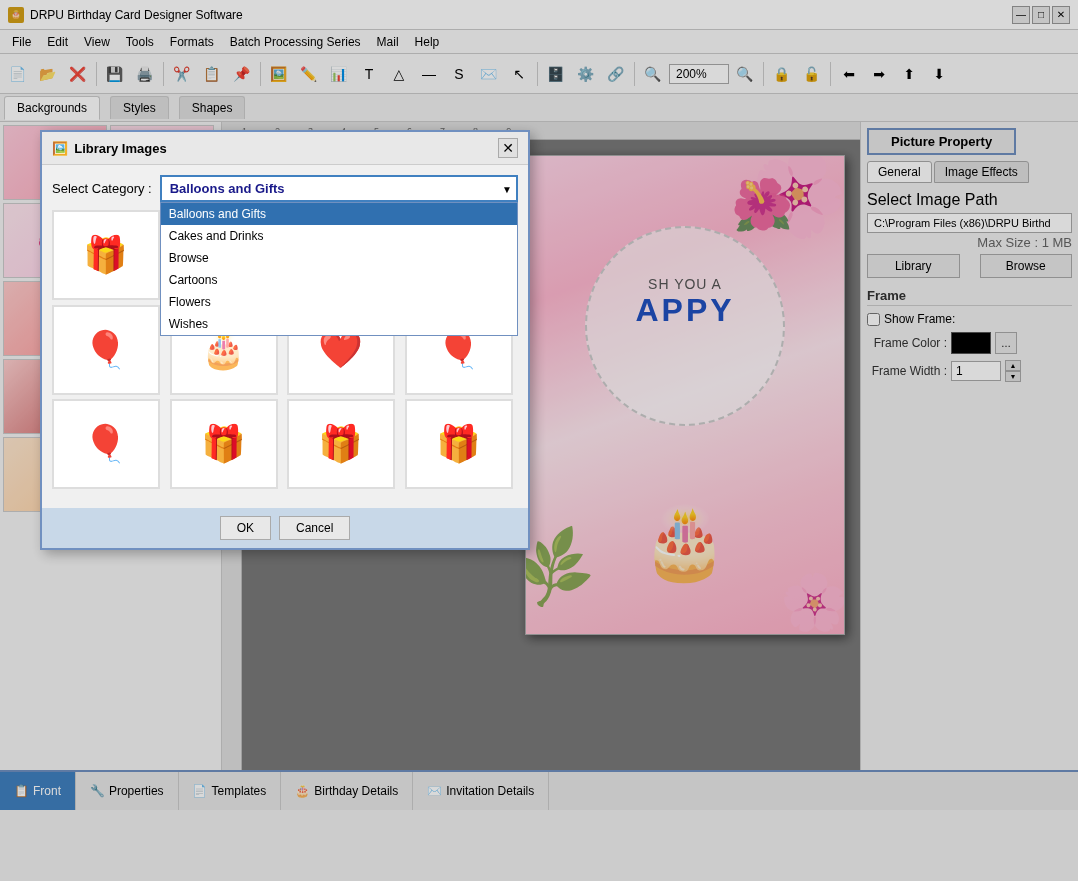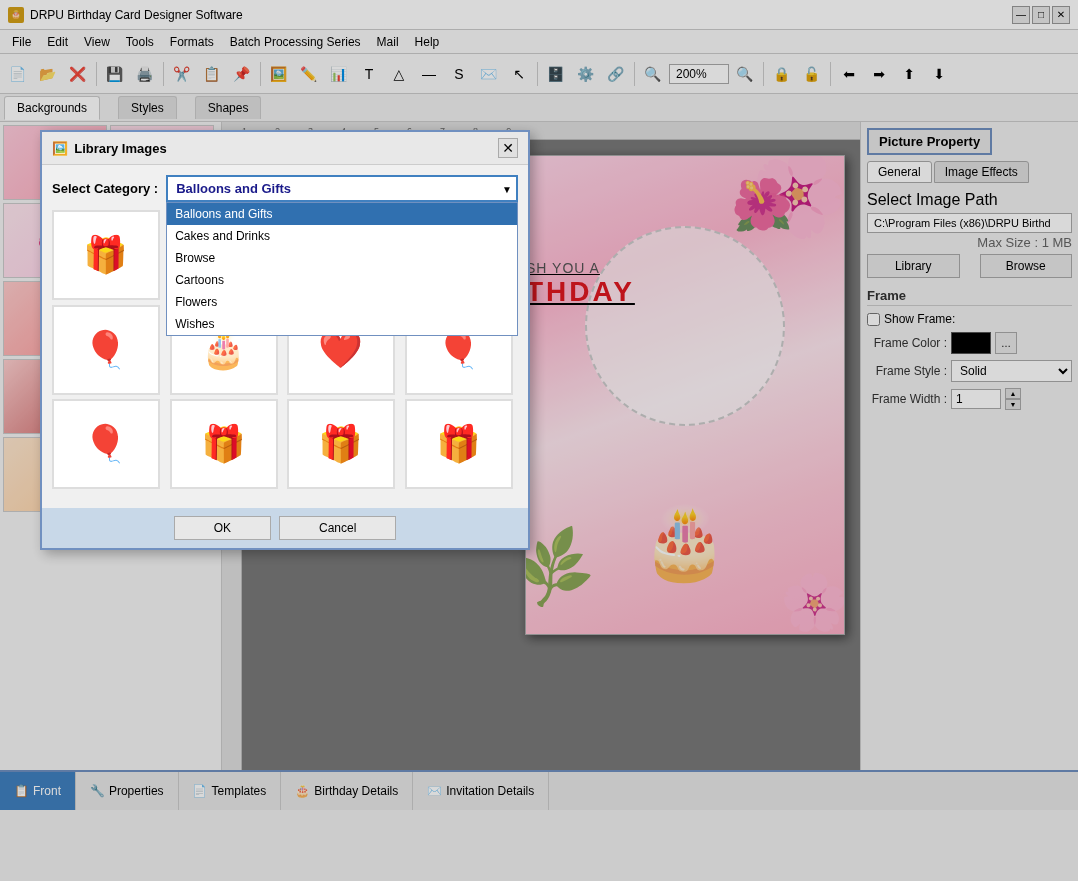--- a/index.html
+++ b/index.html
@@ -17,24 +17,24 @@
     .menu-bar { background: #f8f8f8; border-bottom: 1px solid #ccc; display: flex; padding: 2px 4px; height: 24px; align-items: flex-end; }
     .menu-item { padding: 2px 8px; cursor: pointer; font-size: 12px; color: #000; }
 
     
     .toolbar { background: #f8f8f8; border-bottom: 1px solid #ccc; display: flex; align-items: center; padding: 2px 4px; height: 40px; gap: 2px; }
     .toolbar-btn { width: 28px; height: 28px; border: 1px solid transparent; background: transparent; display: flex; align-items: center; justify-content: center; cursor: pointer; font-size: 14px; }
     .toolbar-sep { width: 1px; height: 24px; background: #ccc; margin: 0 2px; }
     .zoom-box { border: 1px solid #aaa; background: white; padding: 2px 6px; font-size: 12px; width: 60px; }
 
     
-    .tab-row { background: #f0f0f0; border-bottom: 1px solid #ccc; display: flex; align-items: center; padding: 0 4px; height: 28px; gap: 18px; }
+    .tab-row { background: #f0f0f0; border-bottom: 1px solid #ccc; display: flex; align-items: center; padding: 0 4px; height: 28px; gap: 10px; }
     .tab-btn { padding: 4px 12px; border: 1px solid #ccc; border-bottom: none; background: #e0e0e0; cursor: pointer; font-size: 12px; border-radius: 3px 3px 0 0; }
     .tab-btn.active { background: #fff; border-bottom: 1px solid #fff; }
-    .prop-title-btn { background: #e8e8e8; border: 2px solid #7090c0; padding: 4px 10px; font-size: 13px; font-weight: bold; margin-bottom: 6px; cursor: pointer; }
+    .prop-title-btn { background: #e8e8e8; border: 2px solid #7090c0; padding: 4px 22px; font-size: 13px; font-weight: bold; margin-bottom: 6px; cursor: pointer; }
     .prop-tabs { display: flex; gap: 2px; margin-bottom: 8px; }
     .prop-tab { padding: 3px 10px; border: 1px solid #aaa; background: #e0e0e0; cursor: pointer; font-size: 12px; border-radius: 3px 3px 0 0; }
     .prop-tab.active { background: #fff; }
     .prop-path-box { border: 1px solid #aaa; background: white; padding: 3px 6px; font-size: 11px; width: 100%; overflow: hidden; text-overflow: ellipsis; white-space: nowrap; }
     .prop-maxsize { font-size: 13px; color: #666; text-align: right; margin-top: 2px; }
     .prop-row-btns { display: flex; gap: 20px; margin-top: 4px; }
     .prop-btn { flex: 1; padding: 4px; border: 1px solid #aaa; background: #e8e8e8; cursor: pointer; font-size: 12px; text-align: center; }
     .frame-section { margin-top: 10px; }
     .frame-title { font-size: 13px; font-weight: bold; color: #333; border-bottom: 1px solid #ccc; padding-bottom: 2px; margin-bottom: 6px; }
     .frame-check-row { display: flex; align-items: center; gap: 4px; margin-bottom: 6px; }
@@ -54,32 +54,32 @@
     .brand-label { margin-left: auto; background: #1a3a6a; color: white; padding: 0 14px; display: flex; align-items: center; font-size: 14px; font-weight: bold; }
 
     
     .modal-overlay { position: fixed; top: 0; left: 0; width: 100%; height: 100%; background: rgba(0,0,0,0.15); z-index: 100; display: flex; align-items: center; justify-content: center; }
     .modal { width: 490px; background: #f0f0f0; border: 2px solid #7090c0; box-shadow: 4px 4px 12px rgba(0,0,0,0.3); position: absolute; top: 130px; left: 40px; }
     .modal-header { background: #e8e8e8; border-bottom: 1px solid #ccc; display: flex; align-items: center; justify-content: space-between; padding: 6px 10px; }
     .modal-title { font-size: 13px; font-weight: bold; display: flex; align-items: center; gap: 6px; }
     .modal-close { width: 20px; height: 20px; border: 1px solid #aaa; background: #e0e0e0; display: flex; align-items: center; justify-content: center; cursor: pointer; font-size: 14px; }
     .modal-body { padding: 10px; }
     .category-row { display: flex; align-items: center; gap: 8px; margin-bottom: 8px; }
-    .category-label { font-size: 13px; font-weight: bold; }
+    .category-label { font-size: 13px; font-weight: normal; }
     .category-select-wrapper { position: relative; flex: 1; }
     .category-select { width: 100%; border: 2px solid #4080c0; background: white; padding: 4px 8px; font-size: 13px; font-weight: bold; color: #1a1a8a; cursor: pointer; appearance: none; }
     .category-arrow { position: absolute; right: 6px; top: 50%; transform: translateY(-50%); font-size: 10px; pointer-events: none; }
     .dropdown-list { position: absolute; top: 100%; left: 0; right: 0; background: white; border: 1px solid #7090c0; z-index: 200; }
     .dropdown-item { padding: 4px 8px; cursor: pointer; font-size: 12px; }
     .dropdown-item.selected { background: #3070b0; color: white; }
     .image-grid { display: grid; grid-template-columns: repeat(4, 1fr); gap: 4px; margin-bottom: 8px; min-height: 280px; }
     .img-cell { border: 2px solid #ddd; background: white; width: 108px; height: 90px; display: flex; align-items: center; justify-content: center; font-size: 36px; cursor: pointer; }
     .img-cell.selected { border-color: #e08020; border-width: 3px; }
     .modal-footer { background: #c8d8e8; padding: 8px 10px; display: flex; justify-content: center; gap: 8px; }
-    .modal-btn { padding: 4px 39px; border: 1px solid #aaa; background: #e8e8e8; cursor: pointer; font-size: 12px; }
+    .modal-btn { padding: 4px 16px; border: 1px solid #aaa; background: #e8e8e8; cursor: pointer; font-size: 12px; }
 
     select { font-size: 12px; }
   </style>
 </head>
 <body>
 
 <div class="title-bar">
   <div class="title-bar-left">
     <div class="title-bar-icon">🎂</div>
     <span>DRPU Birthday Card Designer Software</span>
@@ -206,23 +206,23 @@
 
     <div style="width: 320px; height: 480px; background: white; box-shadow: 3px 3px 10px rgba(0,0,0,0.5); position: relative; overflow: hidden; margin-top: 18px; border: 1px solid #aaa;">
 
       <div style="width: 100%; height: 100%; background: linear-gradient(160deg, #ffd6e8 0%, #ffb8d0 25%, #ffe8f0 50%, #ffc8d8 75%, #ffb0c8 100%); position: relative;">
 
         <div style="position: absolute; top: -10px; right: -5px; font-size: 80px; opacity: 0.85; transform: rotate(20deg);">🌸</div>
         <div style="position: absolute; top: 20px; right: 50px; font-size: 50px; opacity: 0.7;">🌺</div>
 
         <div style="position: absolute; top: 70px; left: 50%; transform: translateX(-50%); width: 200px; height: 200px; border: 2px dashed #ccc; border-radius: 50%; background: rgba(255,255,255,0.6);"></div>
 
-        <div style="position: absolute; top: 104px; left: 0; right: 0;  text-decoration: underline;">
+        <div style="position: absolute; top: 120px; left: 0; right: 0; text-align: center;">
           <div style="font-size: 14px; color: #555; letter-spacing: 1px;">SH YOU A</div>
-          <div style="font-size: 28px; font-weight: 900; color: #e01820; letter-spacing: 3px;">THDAY</div>
+          <div style="font-size: 32px; font-weight: 900; color: #2050c0; letter-spacing: 3px;">APPY</div>
         </div>
 
         <div style="position: absolute; bottom: 30px; left: -10px; font-size: 60px; opacity: 0.7; transform: rotate(-20deg);">🌿</div>
 
         <div style="position: absolute; bottom: 50px; left: 50%; transform: translateX(-50%); font-size: 70px;">🎂</div>
 
         <div style="position: absolute; bottom: 0; right: -5px; font-size: 55px; opacity: 0.7;">🌸</div>
       </div>
     </div>
   </div>
@@ -243,28 +243,20 @@
     <div class="frame-section">
       <div class="frame-title">Frame</div>
       <div class="frame-check-row">
         <input type="checkbox" style="">
         <span>Show Frame:</span>
       </div>
       <div class="frame-row">
         <span class="frame-label">Frame Color :</span>
         <div class="color-box"></div>
         <button class="color-btn">…</button>
-      </div>
-      <div class="frame-row">
-        <span class="frame-label">Frame Style :</span>
-        <select class="frame-select">
-          <option>Solid</option>
-          <option>Dashed</option>
-          <option>Dotted</option>
-        </select>
       </div>
       <div class="frame-row">
         <span class="frame-label">Frame Width :</span>
         <input class="frame-number" type="text" value="1" style="">
         <div class="spinner">
           <button class="spin-btn">▲</button>
           <button class="spin-btn">▼</button>
         </div>
       </div>
     </div>

